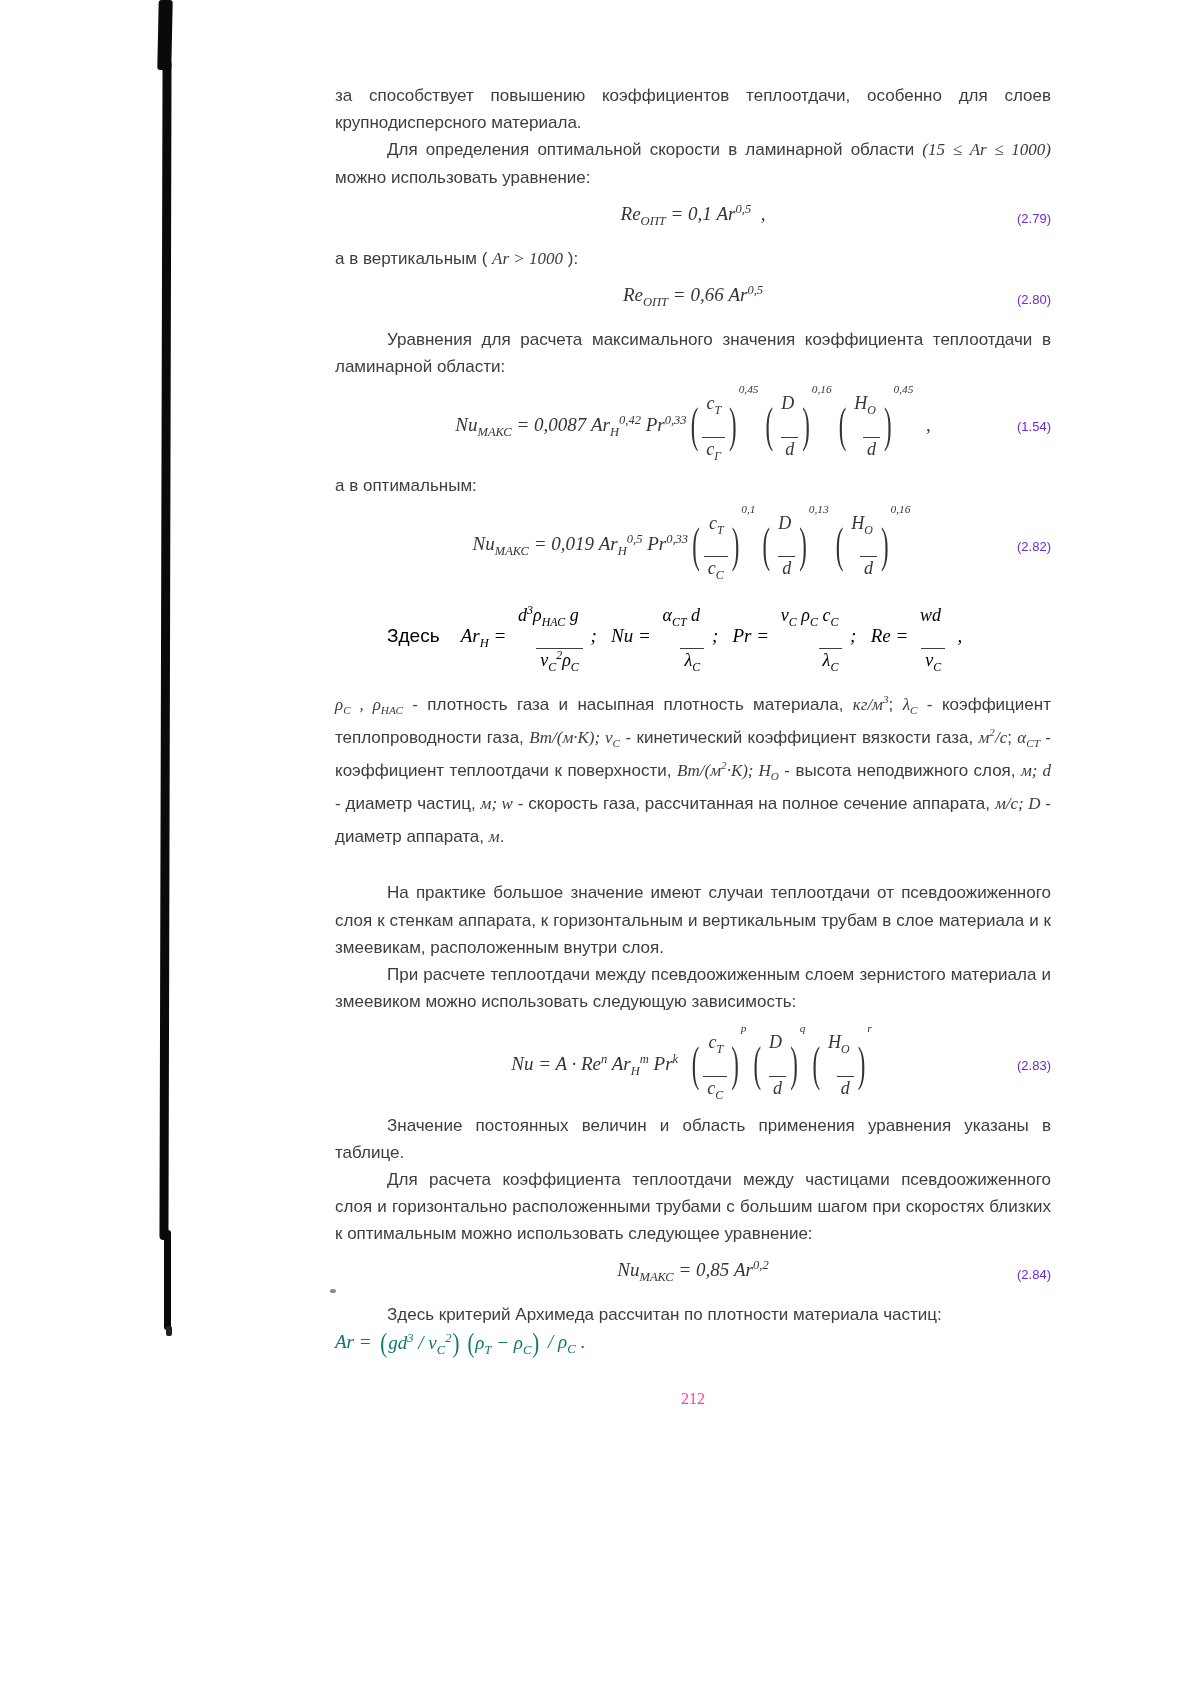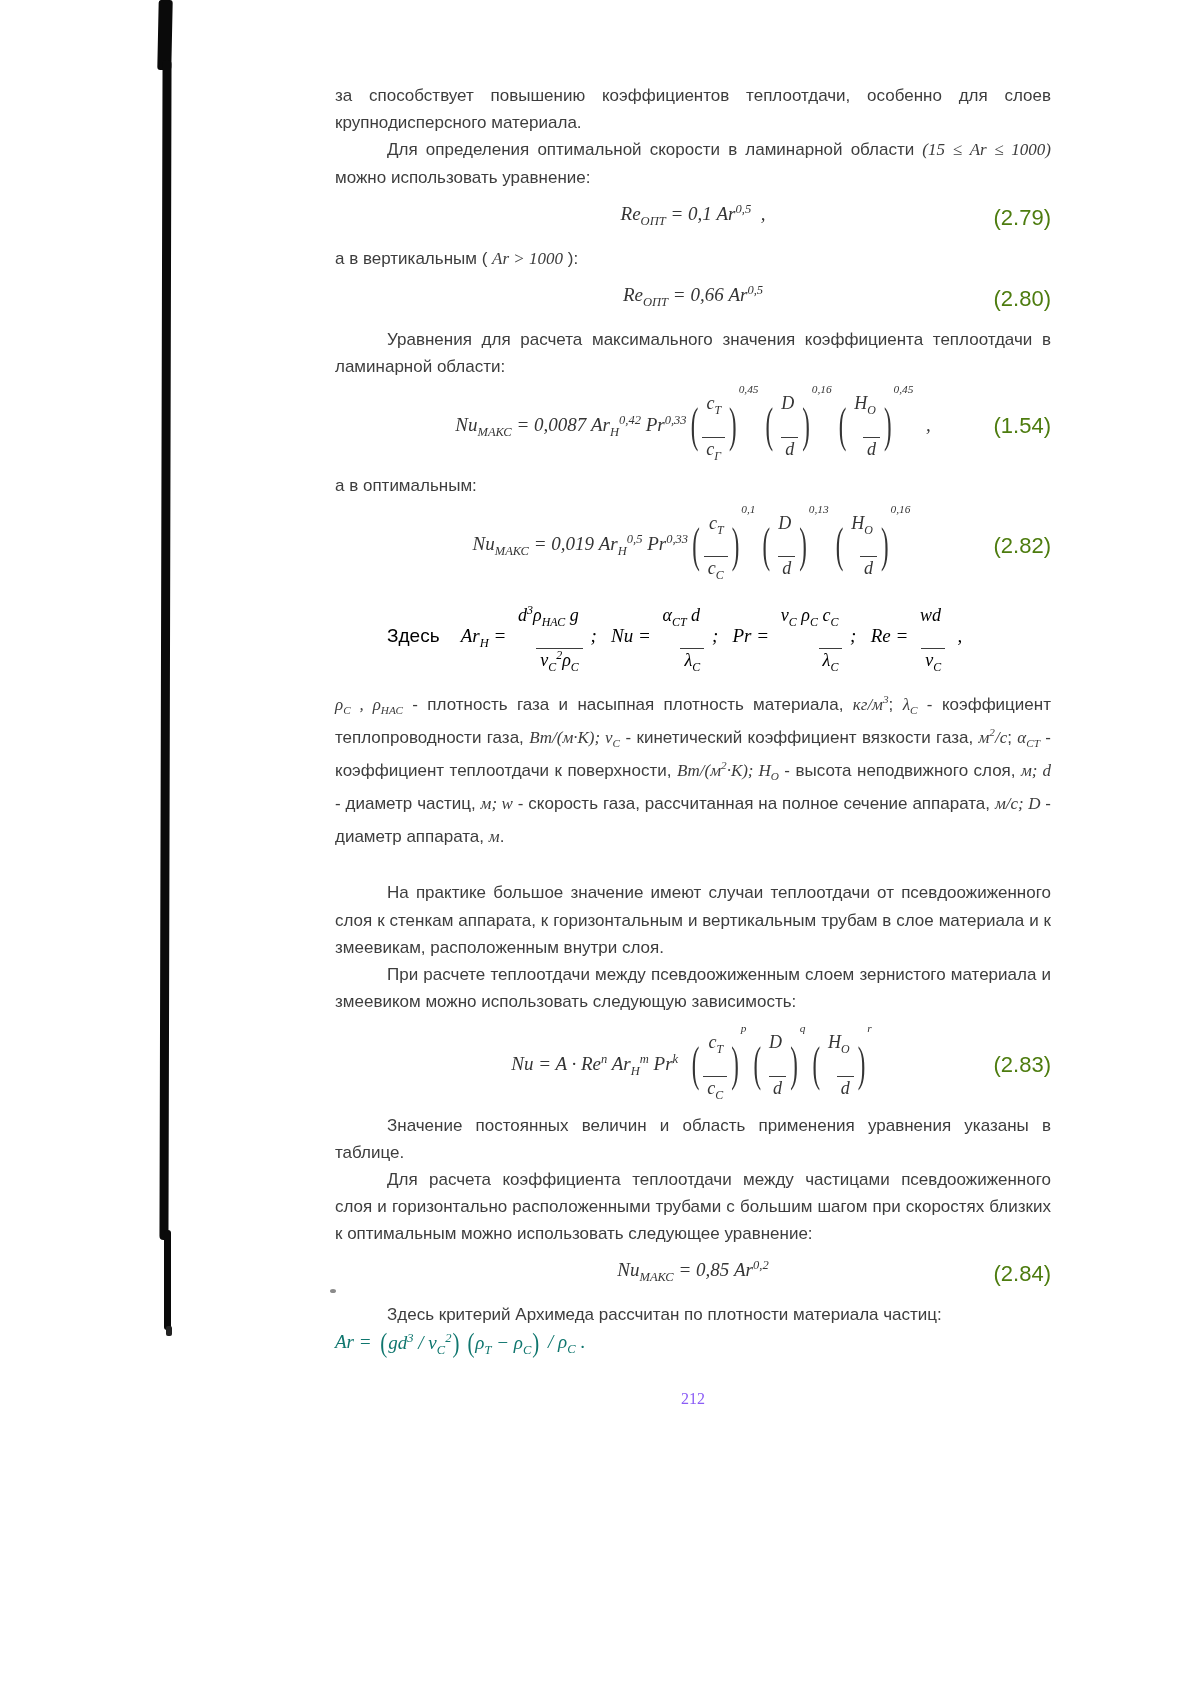--- a/index.html
+++ b/index.html
@@ -29,21 +29,21 @@
   sub,sup { font-size:66%; line-height:0; }
   sub.it, sup.it { font-family:"Liberation Serif", serif; font-style:italic; }
 
   .block-eq {
     position:relative; text-align:center; margin:12px 0;
     font-family:"Liberation Serif", serif; font-size:19px; color:#353535;
     min-height:30px;
   }
   .eq-num {
     position:absolute; right:0; top:50%; transform:translateY(-50%);
-    font-family:"Liberation Sans", sans-serif; font-style:normal; font-size:22px; color:#4d7c0f;
+    font-family:"Liberation Sans", sans-serif; font-style:normal; font-size:13px; color:#6d28d9;
   }
 
   .block-eqline {
     font-family:"Liberation Serif", serif; font-size:19px; color:#000000;
     padding-left:52px; margin:18px 0 16px 0;
   }
   .block-eqleft {
     font-family:"Liberation Serif", serif; font-size:19px; color:#0f766e;
     margin:2px 0 0 0;
   }
@@ -55,21 +55,21 @@
   .frac .num { padding:0 4px; }
   .frac .den { border-top:1.3px solid #3d3d3d; padding:0 4px; }
 
   .pgroup { display:inline-flex; align-items:center; vertical-align:middle; margin:0 3px; }
   .bp { display:inline-block; font-style:normal; font-size:1.1em; transform:scaleY(1.3); transform-origin:center; padding:0 1px; }
   .bp.tall { font-size:1.2em; transform:scaleY(2.15); }
   .psup { font-size:0.6em; align-self:flex-start; margin-top:-3px; margin-left:1px; }
 
   .page-number {
     margin-top:34px; text-align:center;
-    font-family:"Liberation Serif", serif; font-size:16px; color:#8b5cf6;
+    font-family:"Liberation Serif", serif; font-size:16px; color:#ec4899;
   }
 </style>
 </head>
 <body>
 
 <div class="page">
   <div class="art art1"></div>
   <div class="art art2"></div>
   <div class="art art3"></div>
   <div class="art art4"></div>

